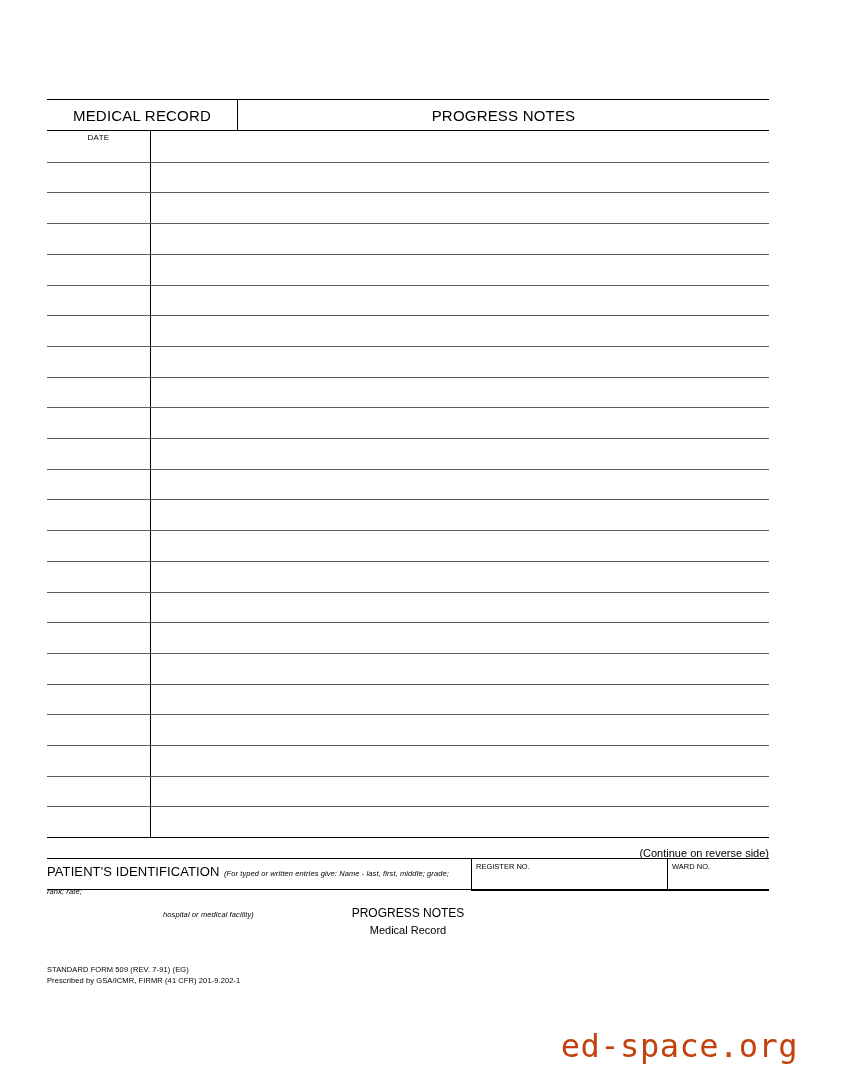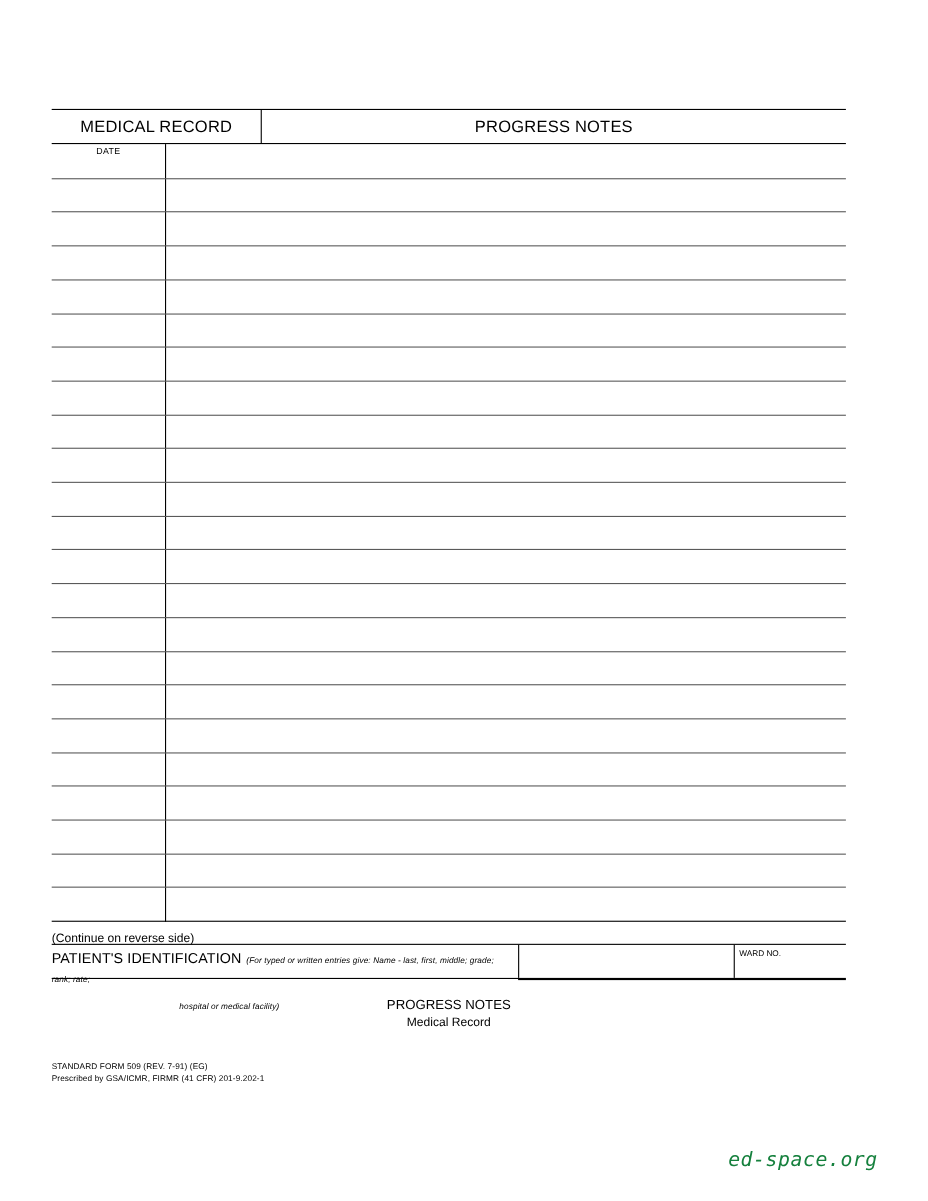--- a/index.html
+++ b/index.html
@@ -114,21 +114,21 @@
     height: 1px;
     background: #000;
   }
 
   
   .continue-note {
     position: absolute;
     left: 47px;
     top: 847px;
     width: 722px;
-    text-align: left;
+    text-align: right;
     font-size: 11px;
   }
 
   
   .id-block {
     position: absolute;
     left: 47px;
     top: 858px;
     width: 722px;
     height: 32px;
@@ -220,24 +220,23 @@
     line-height: 11px;
     letter-spacing: 0.1px;
   }
 
   
   .watermark {
     position: absolute;
     right: 46px;
     bottom: 27px;
     font-family: "DejaVu Sans Mono", monospace;
-    font-size: 18px;
-    color: #15803d;
+    font-size: 32px;
+    color: #c2410c;
     letter-spacing: 0.5px;
-    font-style: italic;
   }
 </style>
 </head>
 <body>
 
 <div class="page">
 
   <div class="form-header">
     <div class="hdr-left">MEDICAL RECORD</div>
     <div class="hdr-divider"></div>
@@ -297,20 +296,23 @@
 
   <div class="continue-note">(Continue on reverse side)</div>
 
   <div class="id-block">
     <div class="id-left">
       <span class="id-left-label">PATIENT'S IDENTIFICATION</span>
       <span class="id-left-italic">(For typed or written entries give: Name - last, first, middle; grade; rank; rate;</span>
       <span class="id-left-italic2">hospital or medical facility)</span>
     </div>
     <div class="id-sep a"></div>
+    <div class="id-cell reg">
+      <span>REGISTER NO.</span>
+    </div>
     <div class="id-sep b"></div>
     <div class="id-cell ward">
       <span>WARD NO.</span>
     </div>
     <div class="id-underline-right"></div>
   </div>
 
   <div class="footer-title">PROGRESS NOTES</div>
   <div class="footer-sub">Medical Record</div>
 

